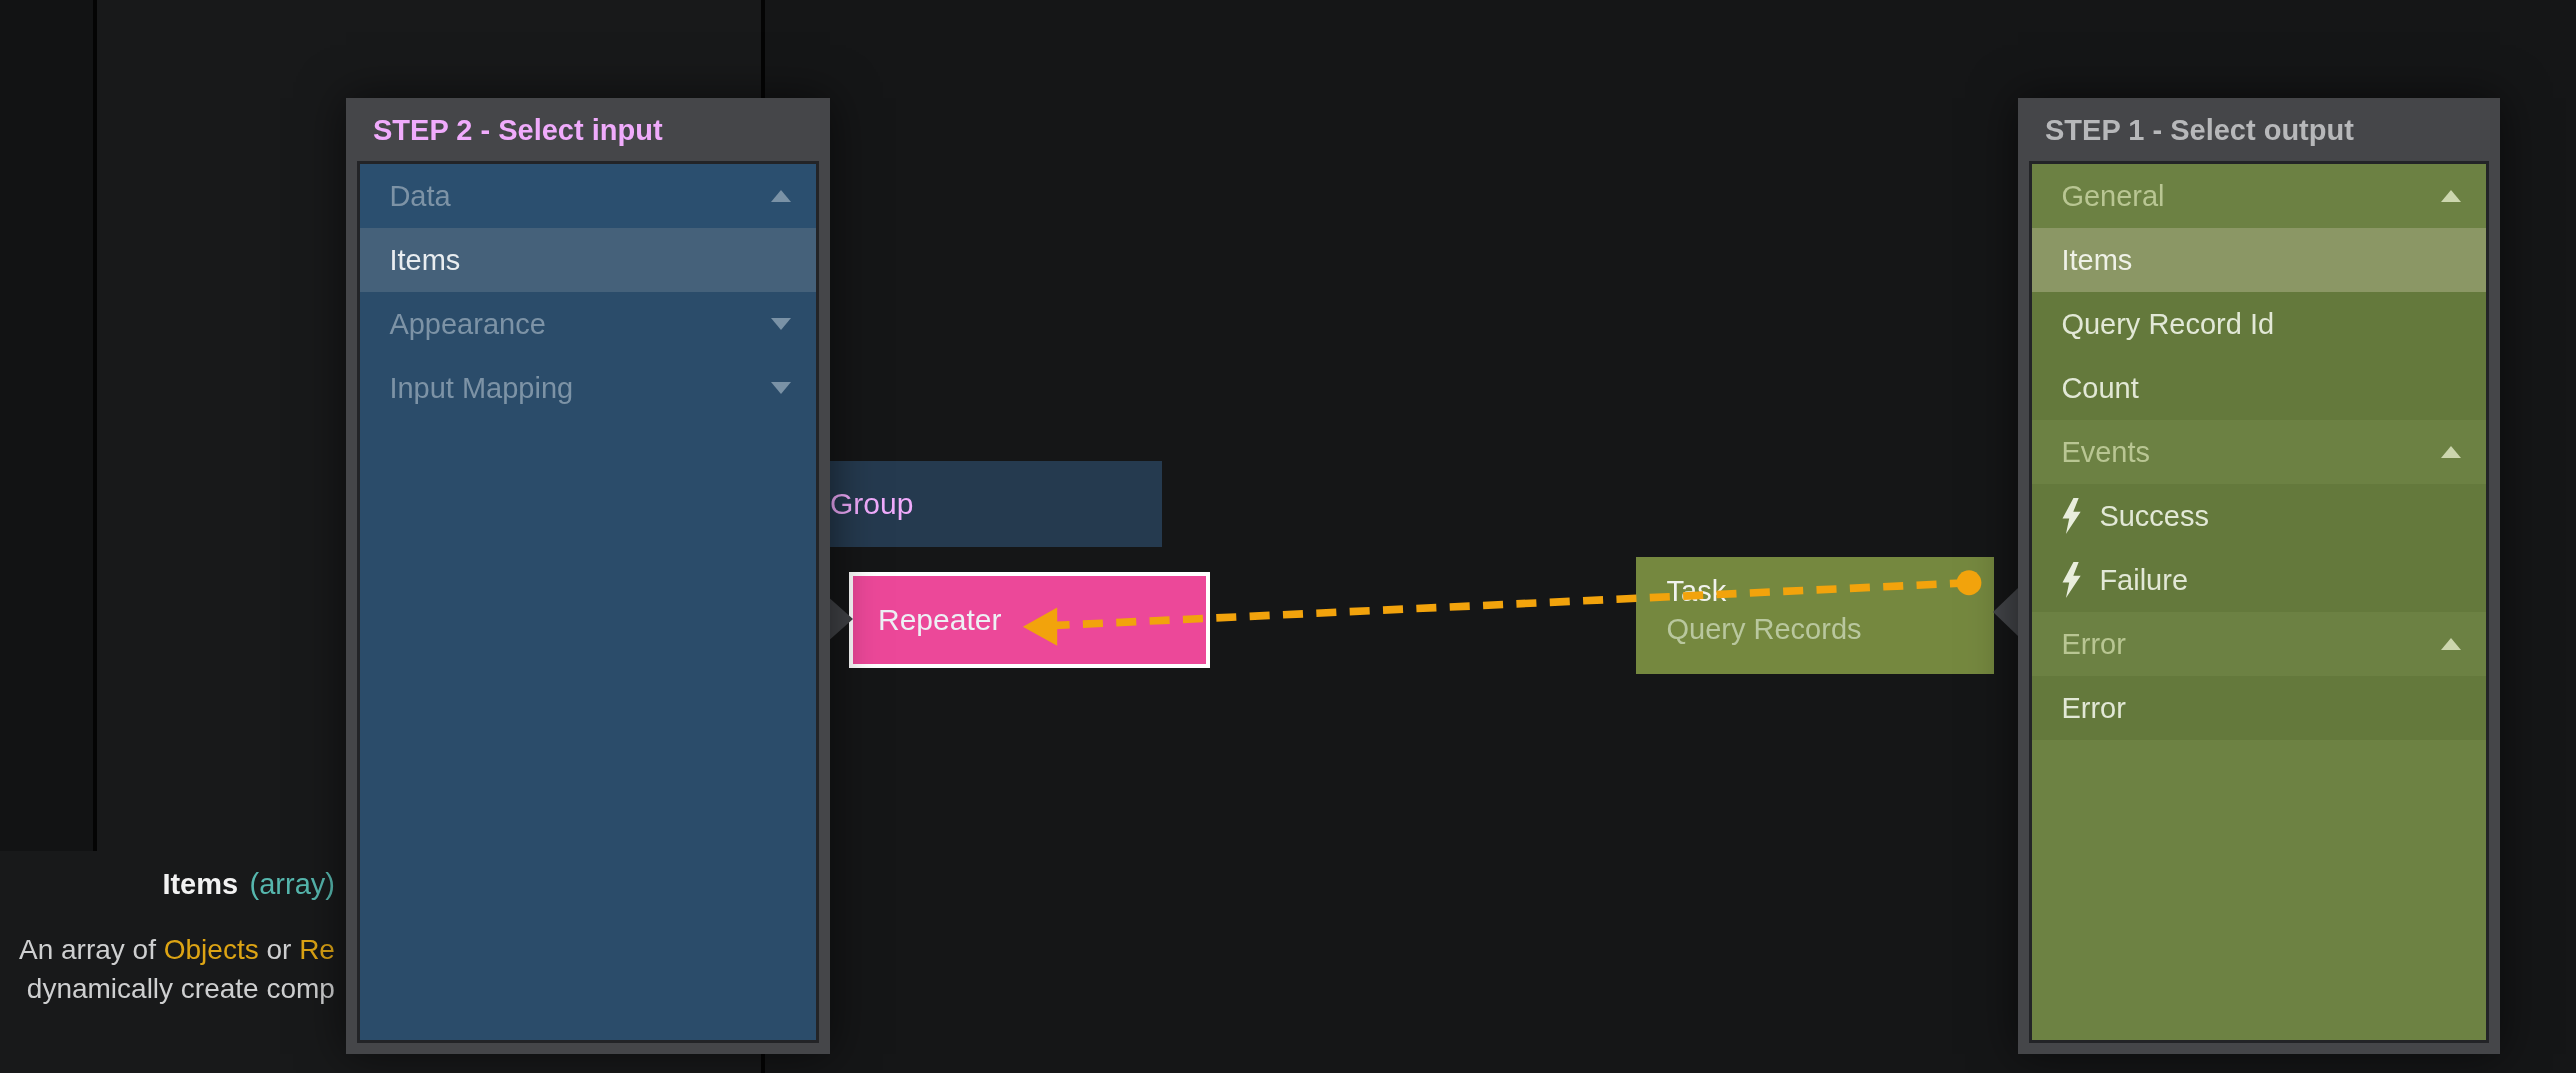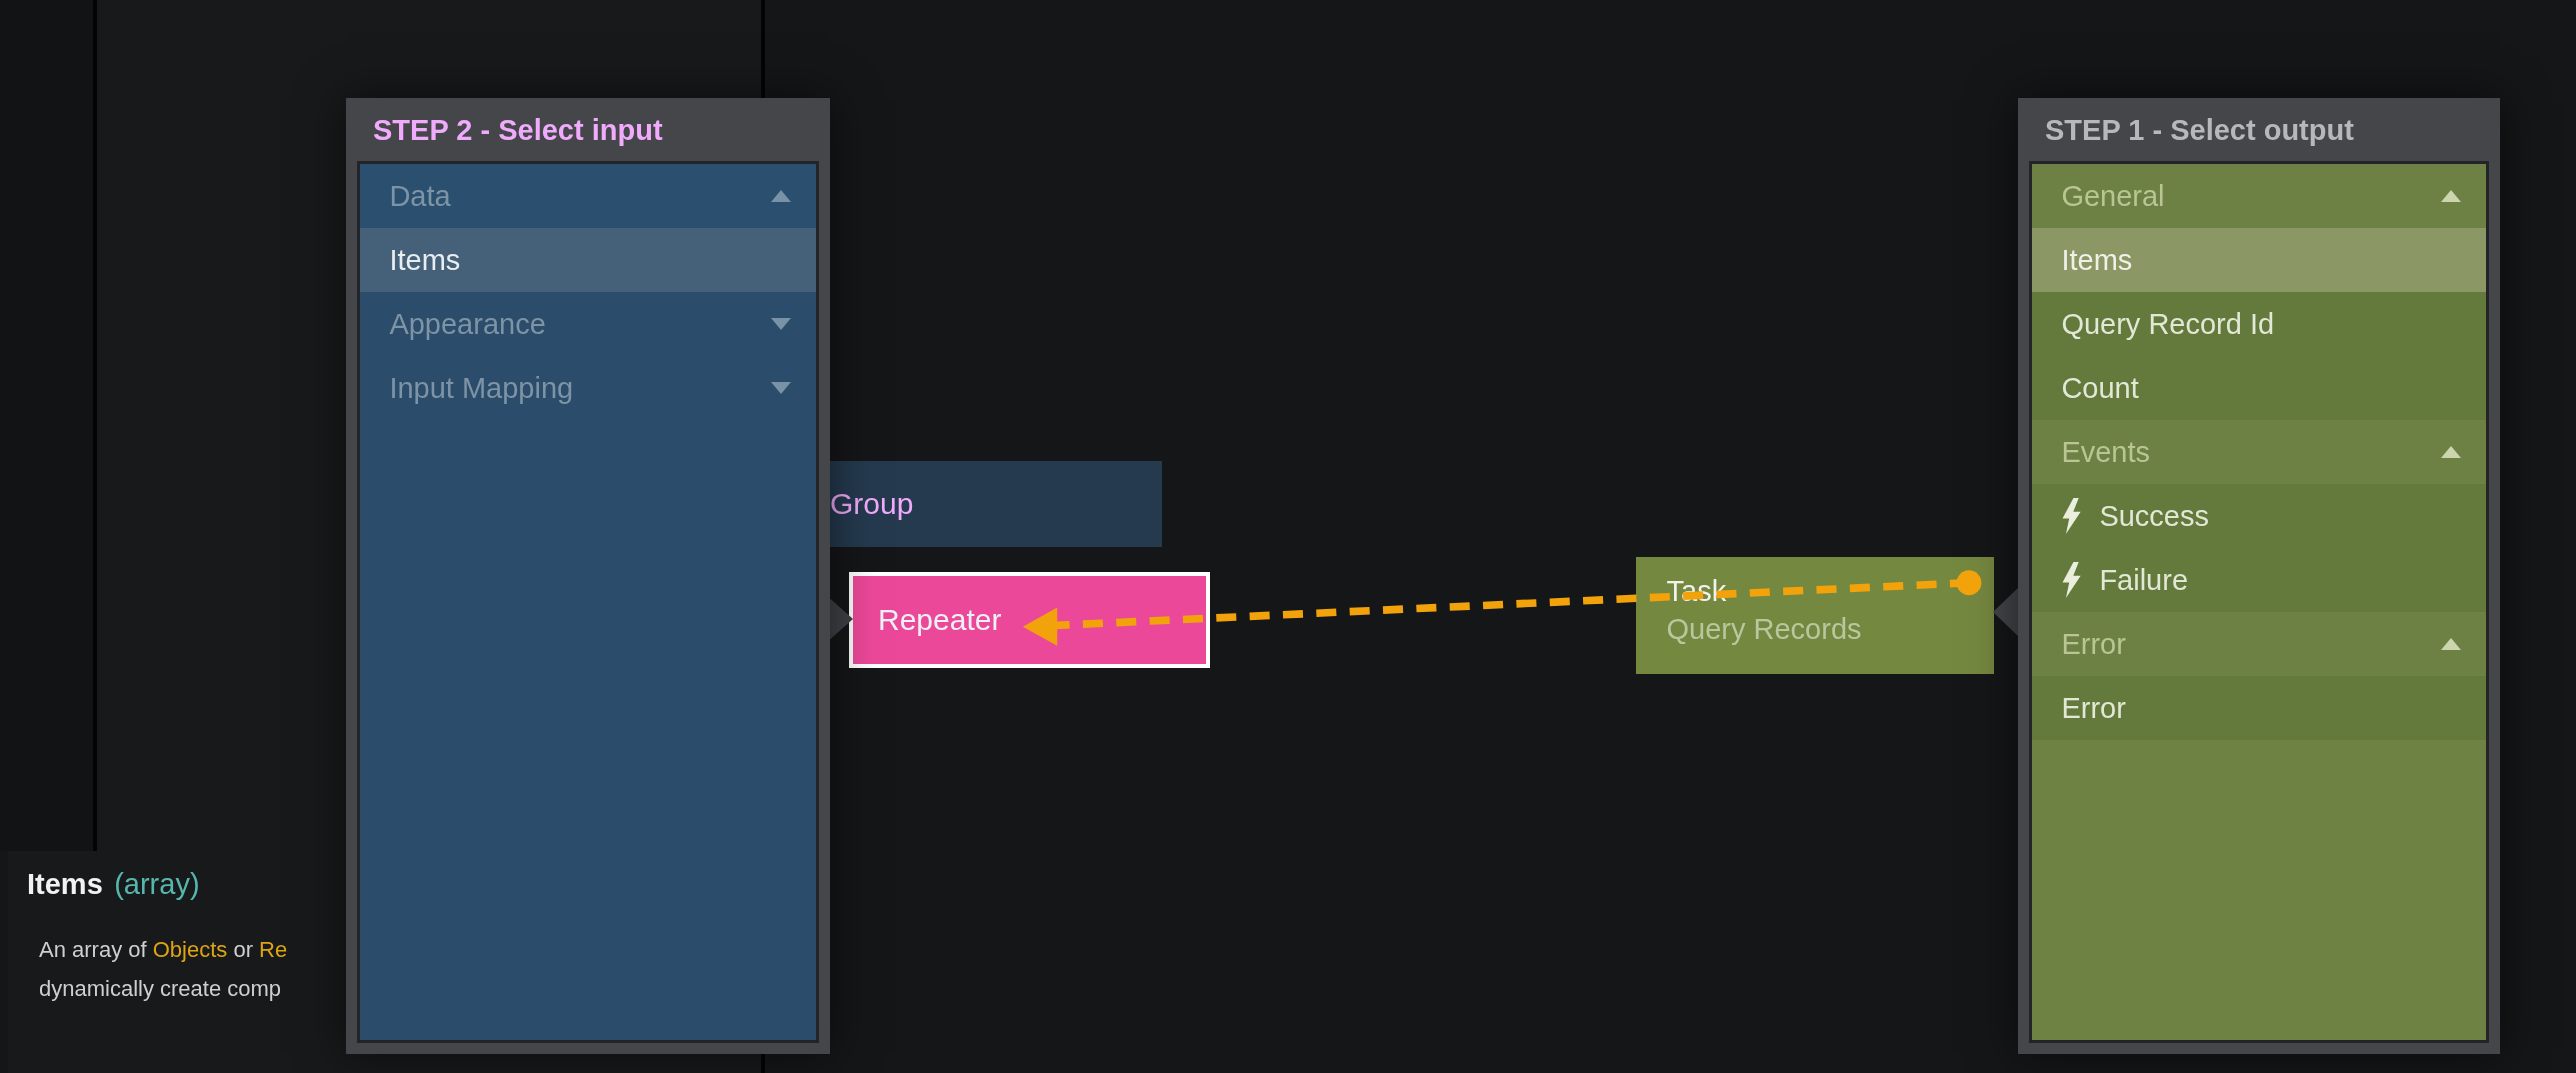--- a/index.html
+++ b/index.html
@@ -9,25 +9,25 @@
     font-family:"Liberation Sans","DejaVu Sans",sans-serif;
   }
   
   .band-left{position:absolute;left:0;top:0;width:93px;height:851px;background:#121314;}
   .band-mid{position:absolute;left:97px;top:0;width:664px;height:1073px;background:#18191a;}
   .vline{position:absolute;top:0;width:3.8px;background:#040404;}
   .vline1{left:93px;height:851px;}
   .vline2{left:761px;height:1073px;}
 
   
-  .tooltip{position:absolute;left:8px;top:851px;width:349px;height:222px;background:#18191a;z-index:2;}
+  .tooltip{position:absolute;left:0;top:851px;width:349px;height:222px;background:#18191a;z-index:2;text-align:right;}
   .tooltip-inner{position:absolute;left:19px;top:17px;white-space:nowrap;}
   .tt-title{font-size:29px;font-weight:bold;color:#f2f2f2;}
   .tt-type{font-size:29px;color:#56b7ae;margin-left:11.4px;font-weight:normal;}
-  .tt-body{margin-top:29px;font-size:22px;line-height:39px;color:#cecfd0;margin-left:12px;}
+  .tt-body{margin-top:29px;font-size:28px;line-height:39px;color:#cecfd0;}
   .tt-orange{color:#dda414;}
 
   
   .node{position:absolute;display:flex;align-items:center;box-sizing:border-box;}
   .node-group{left:773px;top:461px;width:389px;height:86px;background:#253a4f;z-index:3;
               color:#f0abfc;font-size:30px;padding-left:57px;}
   .node-repeater{left:849px;top:572px;width:361px;height:96px;background:#ec4899;
                  border:4.8px solid #ffffff;z-index:4;color:#edf1f5;font-size:30px;padding-left:25px;}
   .node-task{left:1636px;top:557px;width:358px;height:117px;background:#75883f;z-index:4;
              display:block;padding:15.3px 0 0 30.5px;}

